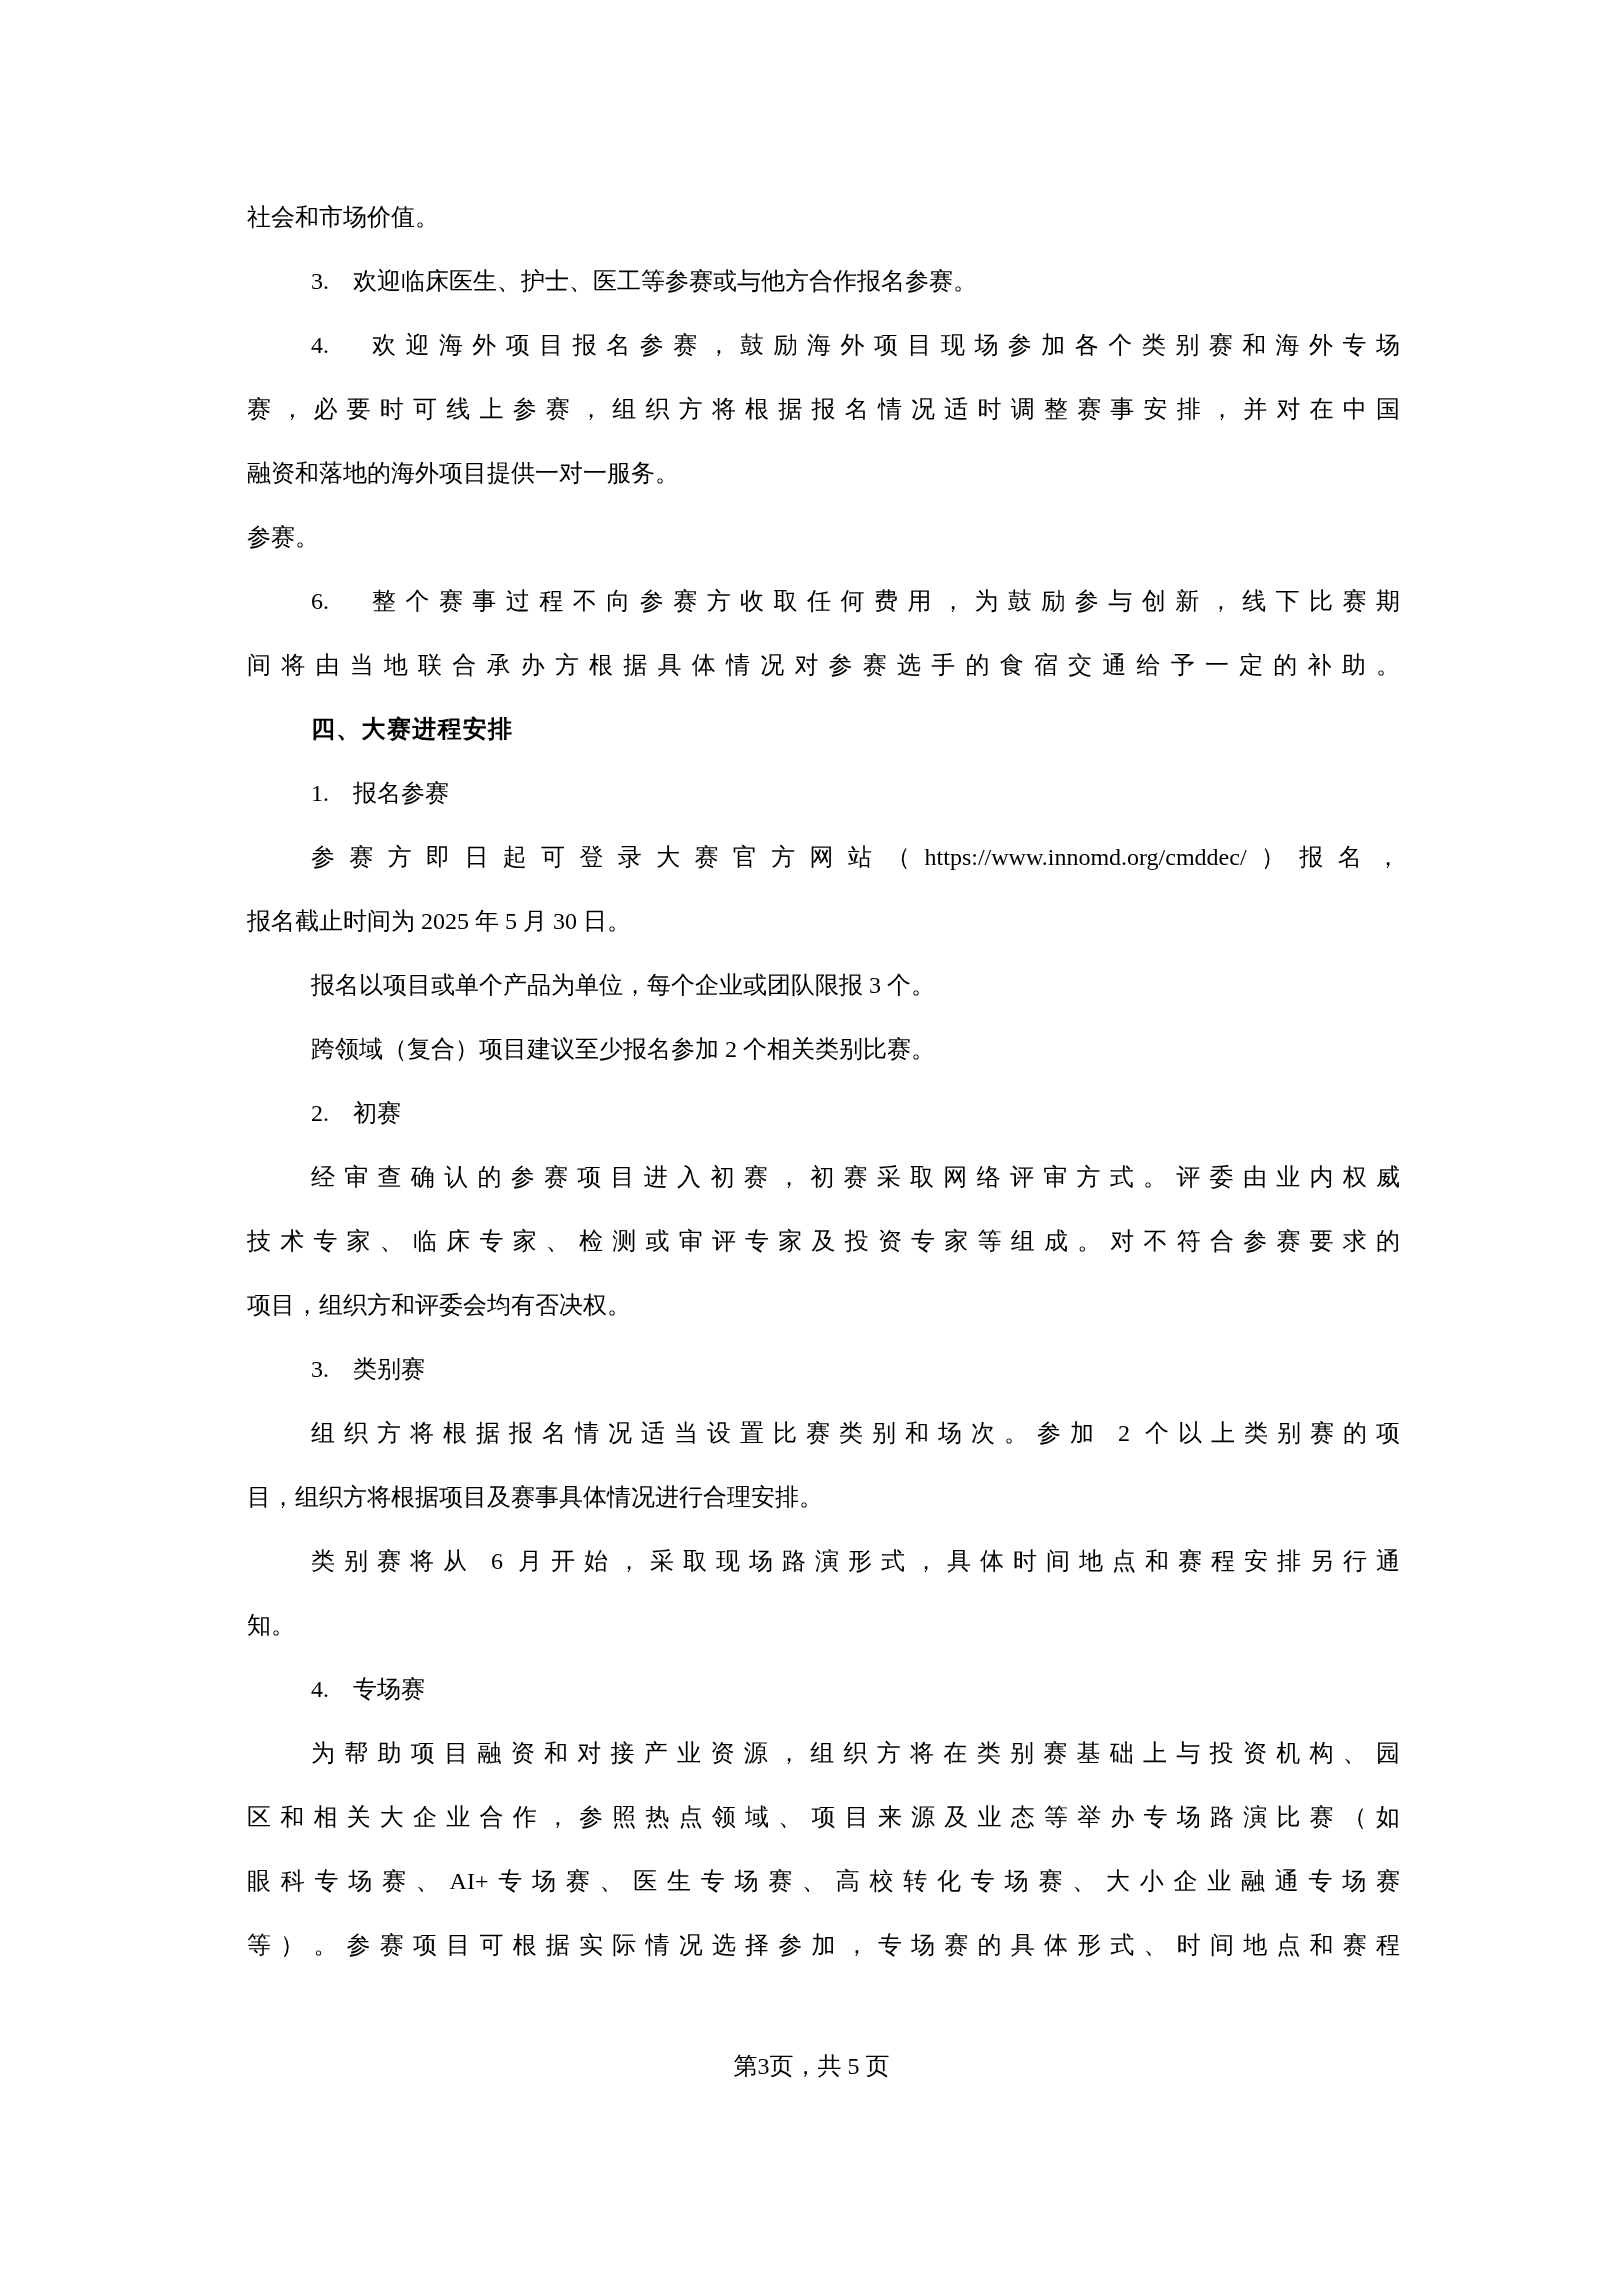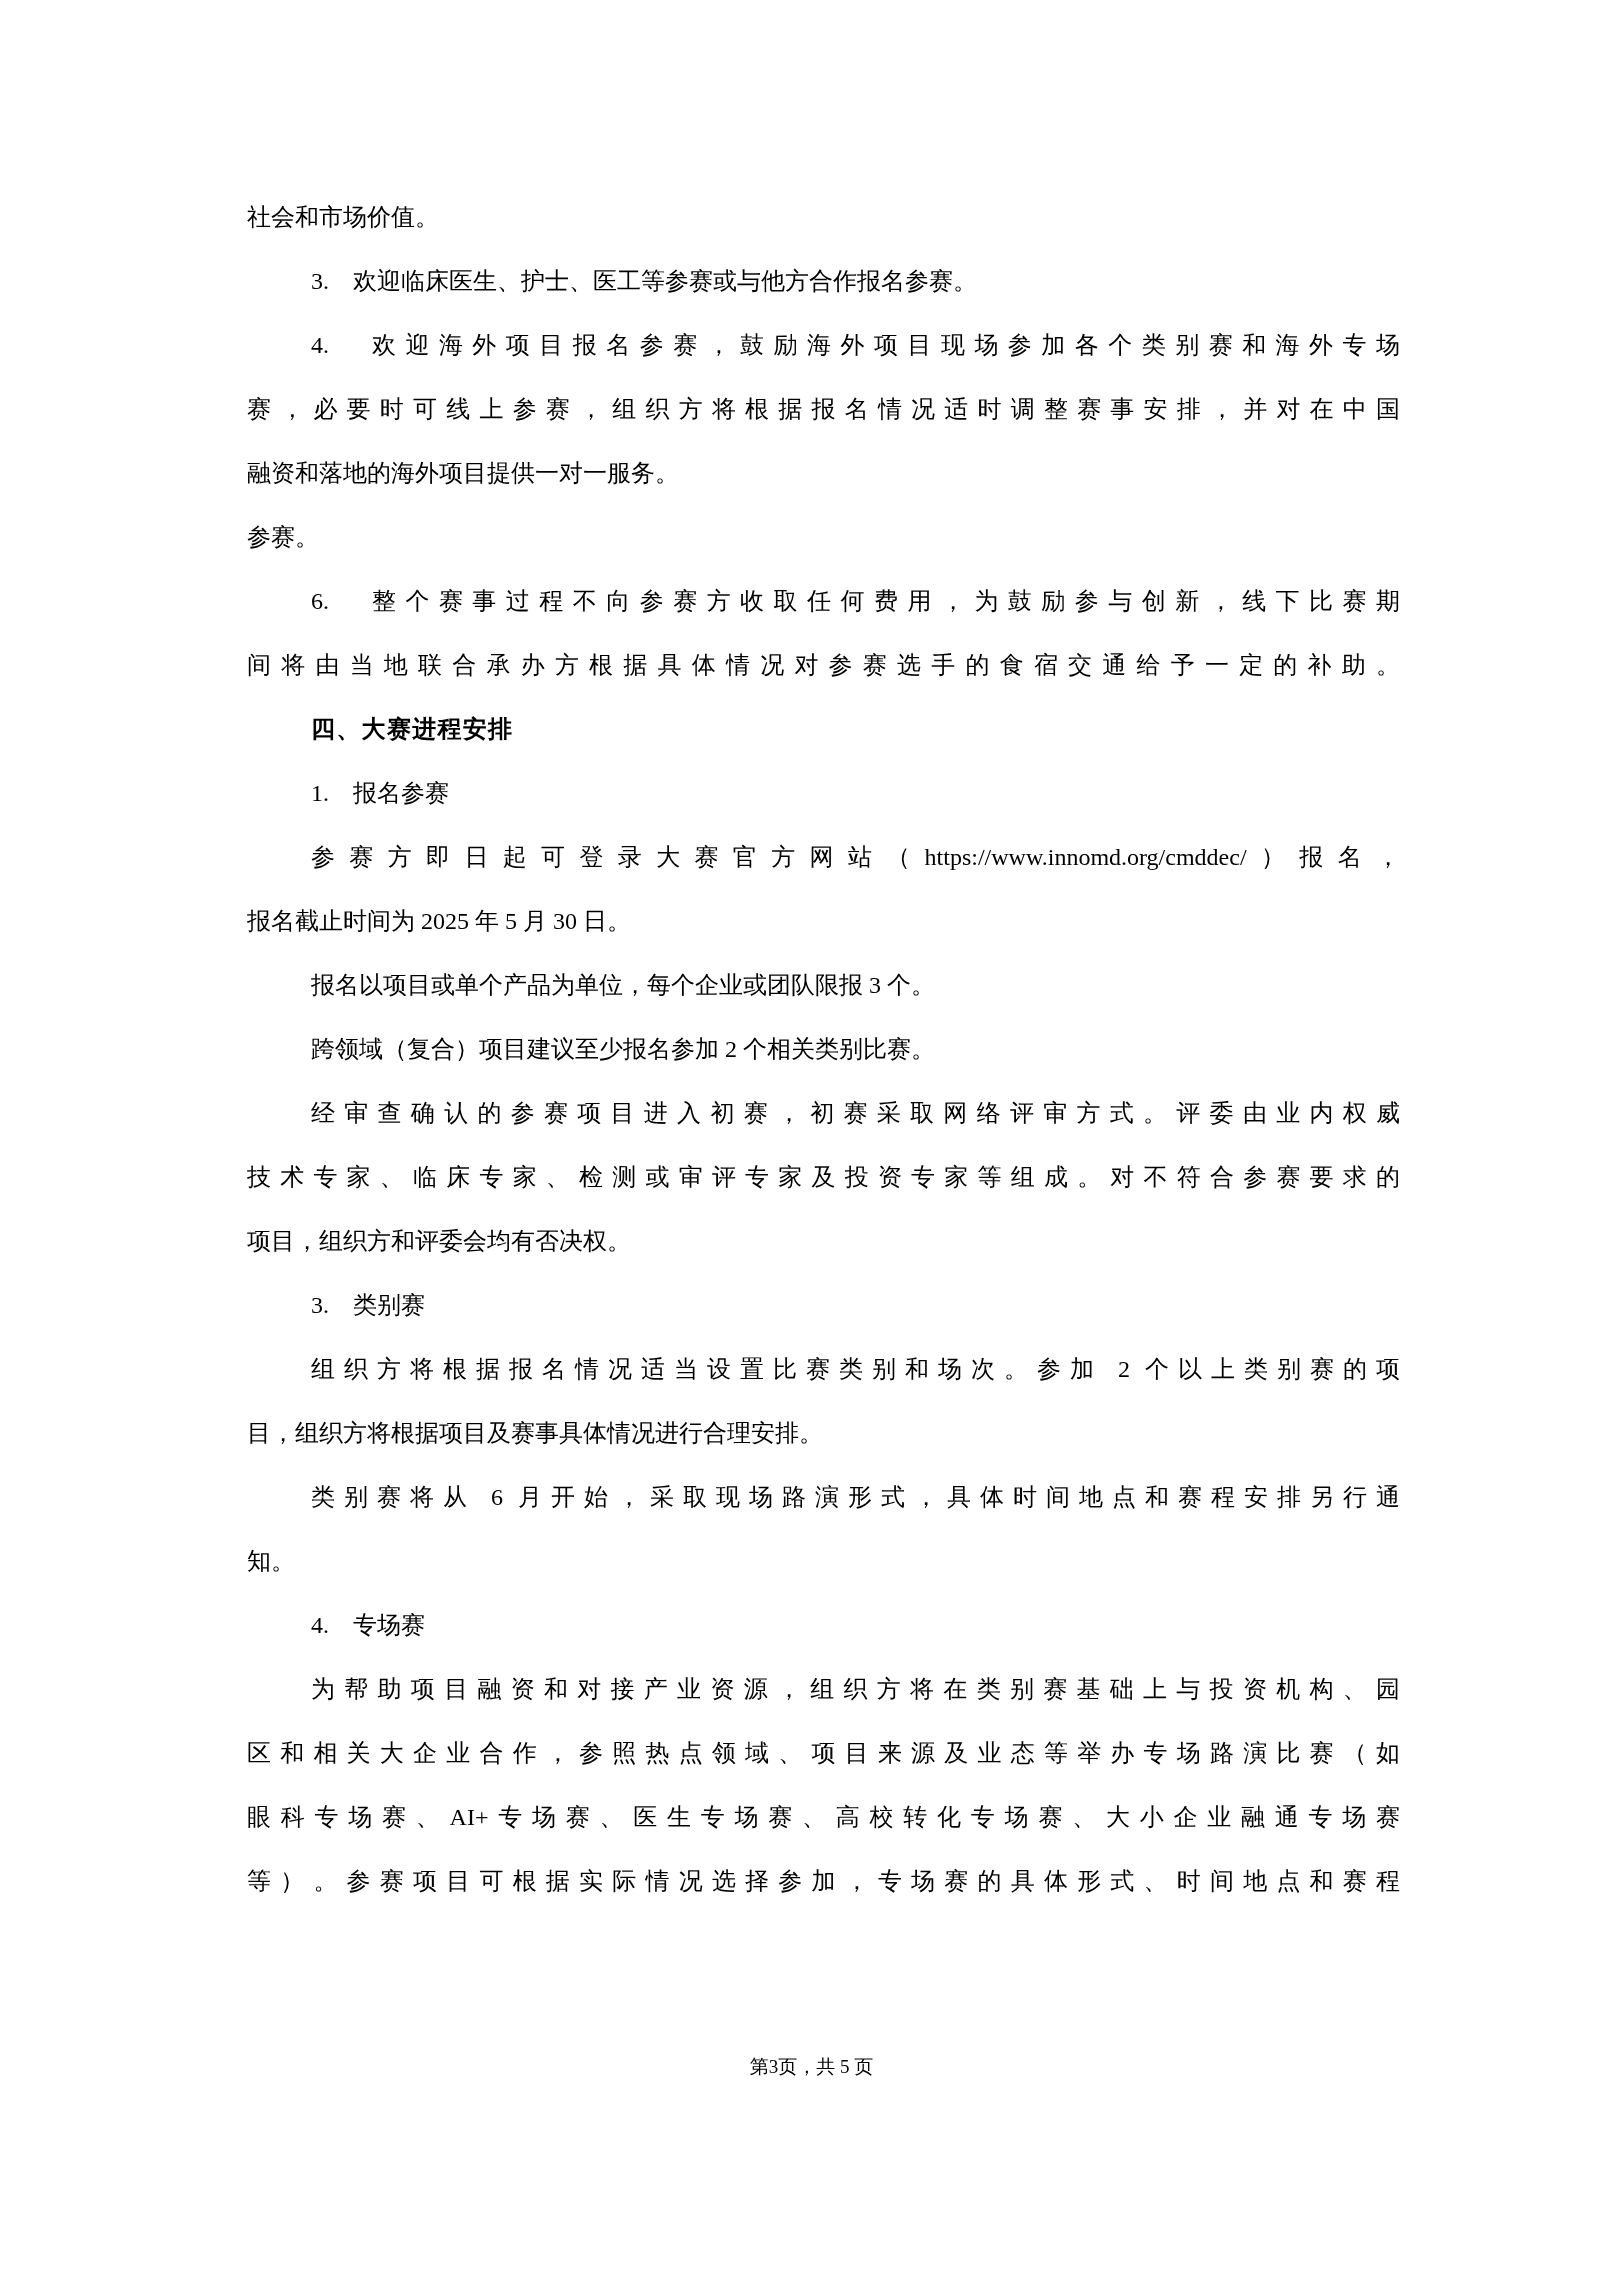--- a/index.html
+++ b/index.html
@@ -51,21 +51,21 @@
   }
   .bold-date {
     font-weight: normal;
   }
   .footer {
     position: absolute;
     left: 0;
     top: 2052px;
     width: 1623px;
     text-align: center;
-    font-size: 19px;
+    font-size: 24px;
     line-height: 29px;
     font-family: "Liberation Serif", "DejaVu Serif", serif;
   }
 </style>
 </head>
 <body>
 
 <div class="page">
   <main class="content">
     <p class="ln">社会和市场价值。</p>
@@ -75,20 +75,21 @@
     <p class="ln">融资和落地的海外项目提供一对一服务。</p>
     <p class="ln">参赛。</p>
     <p class="ln indent justify">6.　整个赛事过程不向参赛方收取任何费用，为鼓励参与创新，线下比赛期</p>
     <p class="ln justify">间将由当地联合承办方根据具体情况对参赛选手的食宿交通给予一定的补助。</p>
     <p class="ln indent heading">四、大赛进程安排</p>
     <p class="ln indent">1.　报名参赛</p>
     <p class="ln indent justify">参赛方即日起可登录大赛官方网站（https://www.innomd.org/cmddec/）报名，</p>
     <p class="ln"><span>报名截止时间为 </span><span class="bold-date">2025 年 5 月 30 日</span><span>。</span></p>
     <p class="ln indent">报名以项目或单个产品为单位，每个企业或团队限报 3 个。</p>
     <p class="ln indent">跨领域（复合）项目建议至少报名参加 2 个相关类别比赛。</p>
+    <p class="ln indent">2.　初赛</p>
     <p class="ln indent justify">经审查确认的参赛项目进入初赛，初赛采取网络评审方式。评委由业内权威</p>
     <p class="ln justify">技术专家、临床专家、检测或审评专家及投资专家等组成。对不符合参赛要求的</p>
     <p class="ln">项目，组织方和评委会均有否决权。</p>
     <p class="ln indent">3.　类别赛</p>
     <p class="ln indent justify">组织方将根据报名情况适当设置比赛类别和场次。参加 2 个以上类别赛的项</p>
     <p class="ln">目，组织方将根据项目及赛事具体情况进行合理安排。</p>
     <p class="ln indent justify">类别赛将从 6 月开始，采取现场路演形式，具体时间地点和赛程安排另行通</p>
     <p class="ln">知。</p>
     <p class="ln indent">4.　专场赛</p>
     <p class="ln indent justify">为帮助项目融资和对接产业资源，组织方将在类别赛基础上与投资机构、园</p>

